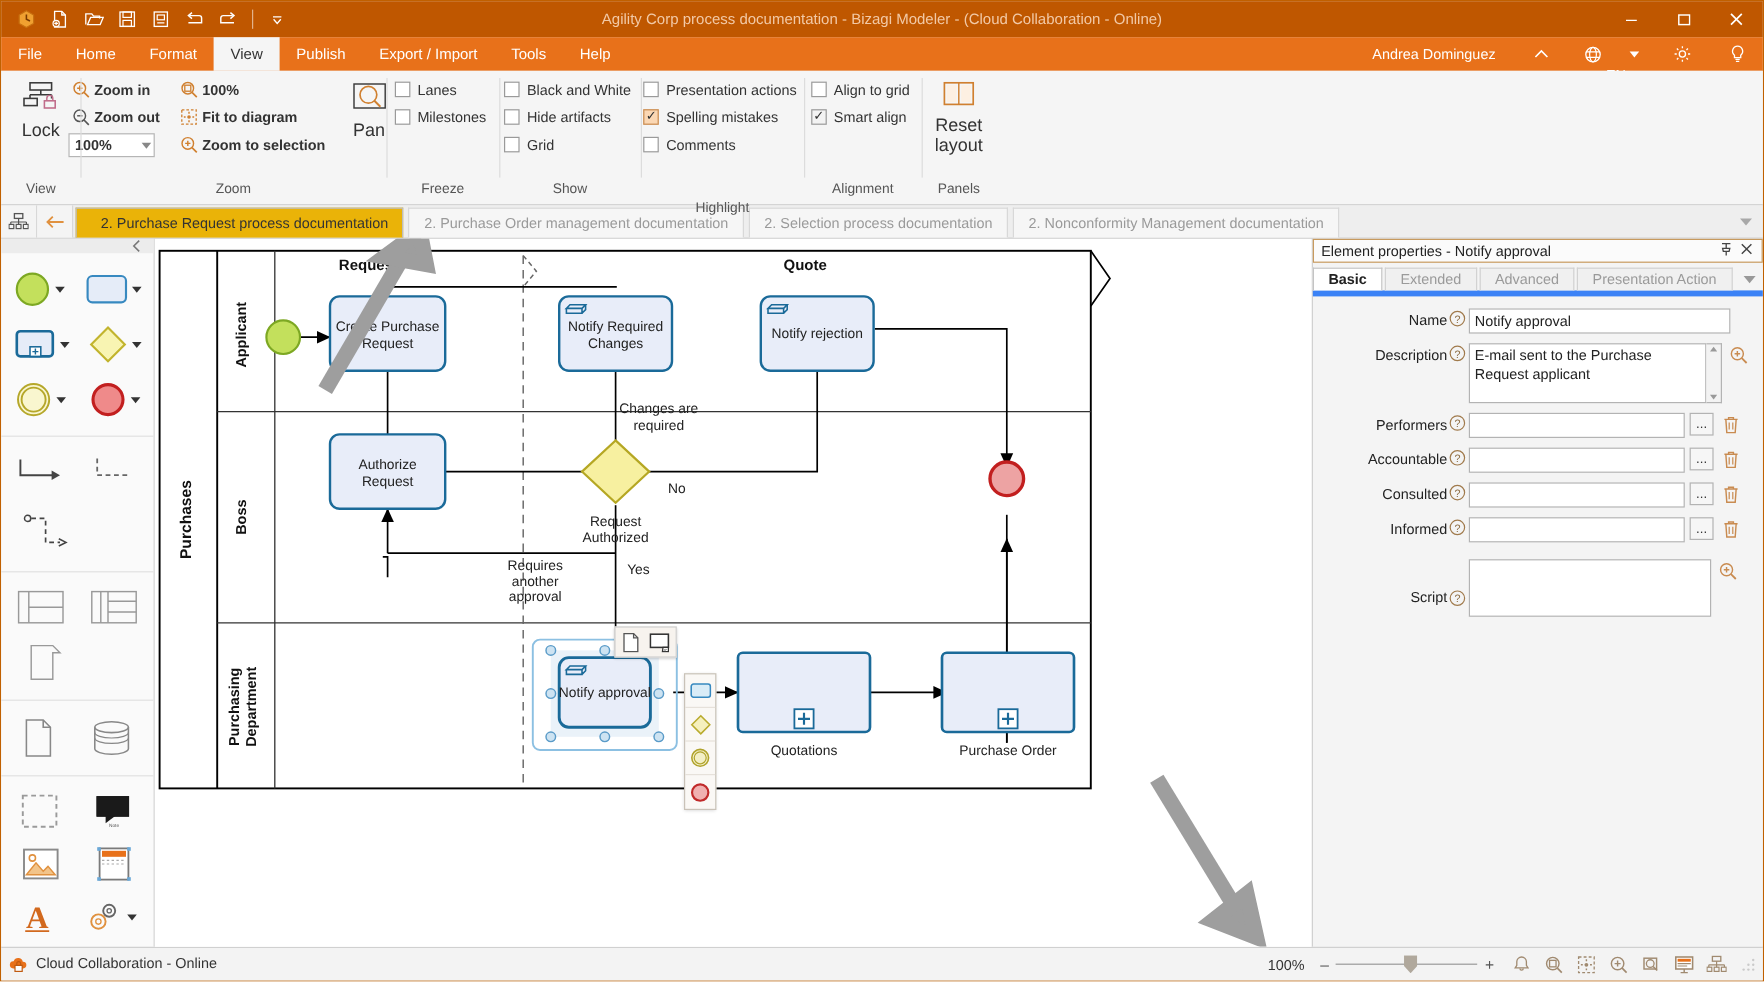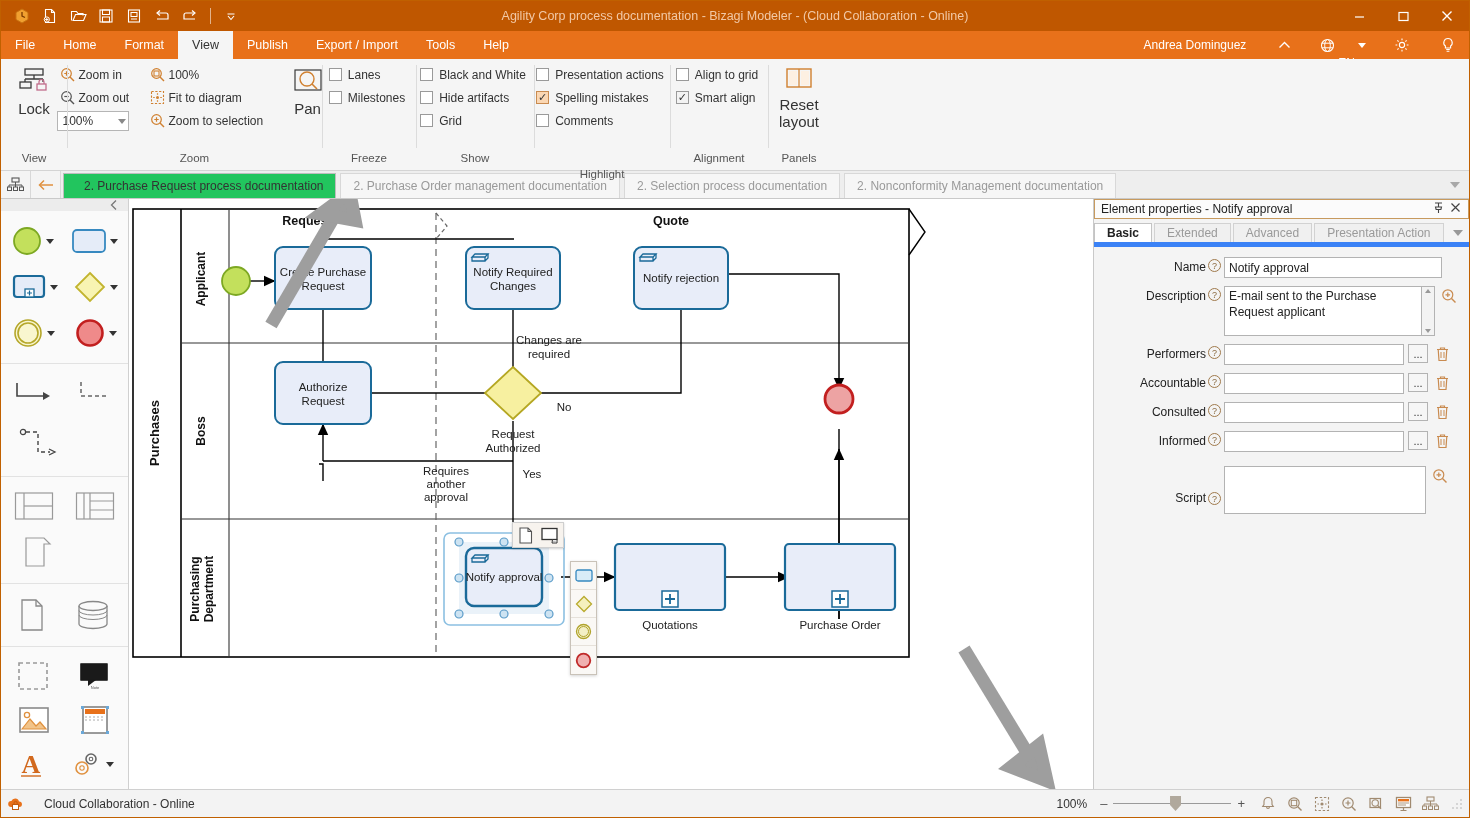--- a/index.html
+++ b/index.html
@@ -74,21 +74,21 @@
   .rgroup-title {
     font-size: 11.5px; color: #555; text-align: center; padding-bottom: 3px; height: 18px;
   }
   .bigbtn {
     display: flex; flex-direction: column; align-items: center; justify-content: flex-start;
     padding: 4px 8px; cursor: pointer; min-width: 50px;
   }
   .bigbtn-label { font-size: 15px; color: #333; margin-top: 3px; text-align: center; line-height: 1.15; }
   .smallrow { display: flex; align-items: center; gap: 4px; height: 23px; cursor: pointer; padding: 0 3px; }
   .smallrow-label { font-size: 12px; color: #333; white-space: nowrap; }
-  .zoomcol { display: flex; flex-direction: column; }
+  .zoomcol { display: flex; flex-direction: column; font-weight: bold; }
   .zoom-combo {
     display: flex; align-items: center; width: 72px; height: 20px;
     border: 1px solid #b5b5b5; background: #fff; font-size: 12px; color: #333;
     padding: 0 2px 0 5px; margin-top: 2px;
   }
   .zoom-combo .cval { flex: 1; }
   .chk-row { display: flex; align-items: center; gap: 6px; height: 23px; cursor: pointer; padding-right: 4px; }
   .chkbox {
     width: 13px; height: 13px; border: 1px solid #9a9a9a; background: #fff;
     display: flex; align-items: center; justify-content: center; flex: 0 0 13px;
@@ -106,21 +106,21 @@
   }
   .tab-tool {
     width: 30px; display: flex; align-items: center; justify-content: center;
     border-right: 1px solid #d8d8d8; cursor: pointer; background: #f4f4f4;
   }
   .doc-tab {
     display: flex; align-items: center; padding: 0 12px; font-size: 12px;
     background: #f6f6f6; color: #9a9a9a; border: 1px solid #d8d8d8; border-bottom: none;
     margin: 2px 2px 0 2px; cursor: pointer; white-space: nowrap; max-width: 300px;
   }
-  .doc-tab.active { background: #22c55e; color: #333; border-color: #bdbdbd; padding-left: 20px; }
+  .doc-tab.active { background: #eab308; color: #333; border-color: #bdbdbd; padding-left: 20px; }
   .tab-overflow { margin-left: auto; width: 28px; display: flex; align-items: center; justify-content: center; cursor: pointer; }
 
   
   .work { flex: 1; display: flex; align-items: stretch; min-height: 0; }
 
   
   .palette {
     width: 128px; background: #fafafa; border-right: 1px solid #d0d0d0;
     display: flex; flex-direction: column; flex: 0 0 128px;
   }
@@ -172,21 +172,21 @@
     display: flex; align-items: center; justify-content: center; font-size: 11px;
     color: #333; cursor: pointer; margin-left: 4px;
   }
   .icon-btn { width: 20px; height: 20px; display: flex; align-items: center; justify-content: center; cursor: pointer; margin-left: 4px; }
 
   
   .statusbar {
     height: 28px; background: #f3f3f3; border-top: 1px solid #d0d0d0;
     display: flex; align-items: center; padding: 0 6px; flex: 0 0 28px;
   }
-  .status-left { display: flex; align-items: center; gap: 20px; font-size: 12px; color: #333; }
+  .status-left { display: flex; gap: 6px; font-size: 12px; color: #333; }
   .status-right { margin-left: auto; display: flex; align-items: center; gap: 3px; }
   .zoom-pct { font-size: 12px; color: #333; margin-right: 10px; }
   .slider-wrap { display: flex; align-items: center; gap: 6px; margin-right: 8px; }
   .slider-track { width: 118px; height: 1px; background: #9a9a9a; position: relative; }
   .slider-thumb {
     position: absolute; left: 48%; top: -7px; width: 11px; height: 15px;
     background: #b0a89c; cursor: pointer;
     clip-path: polygon(0 0, 100% 0, 100% 60%, 50% 100%, 0 60%);
   }
   .sb-ico { width: 24px; height: 22px; display: flex; align-items: center; justify-content: center; cursor: pointer; }

